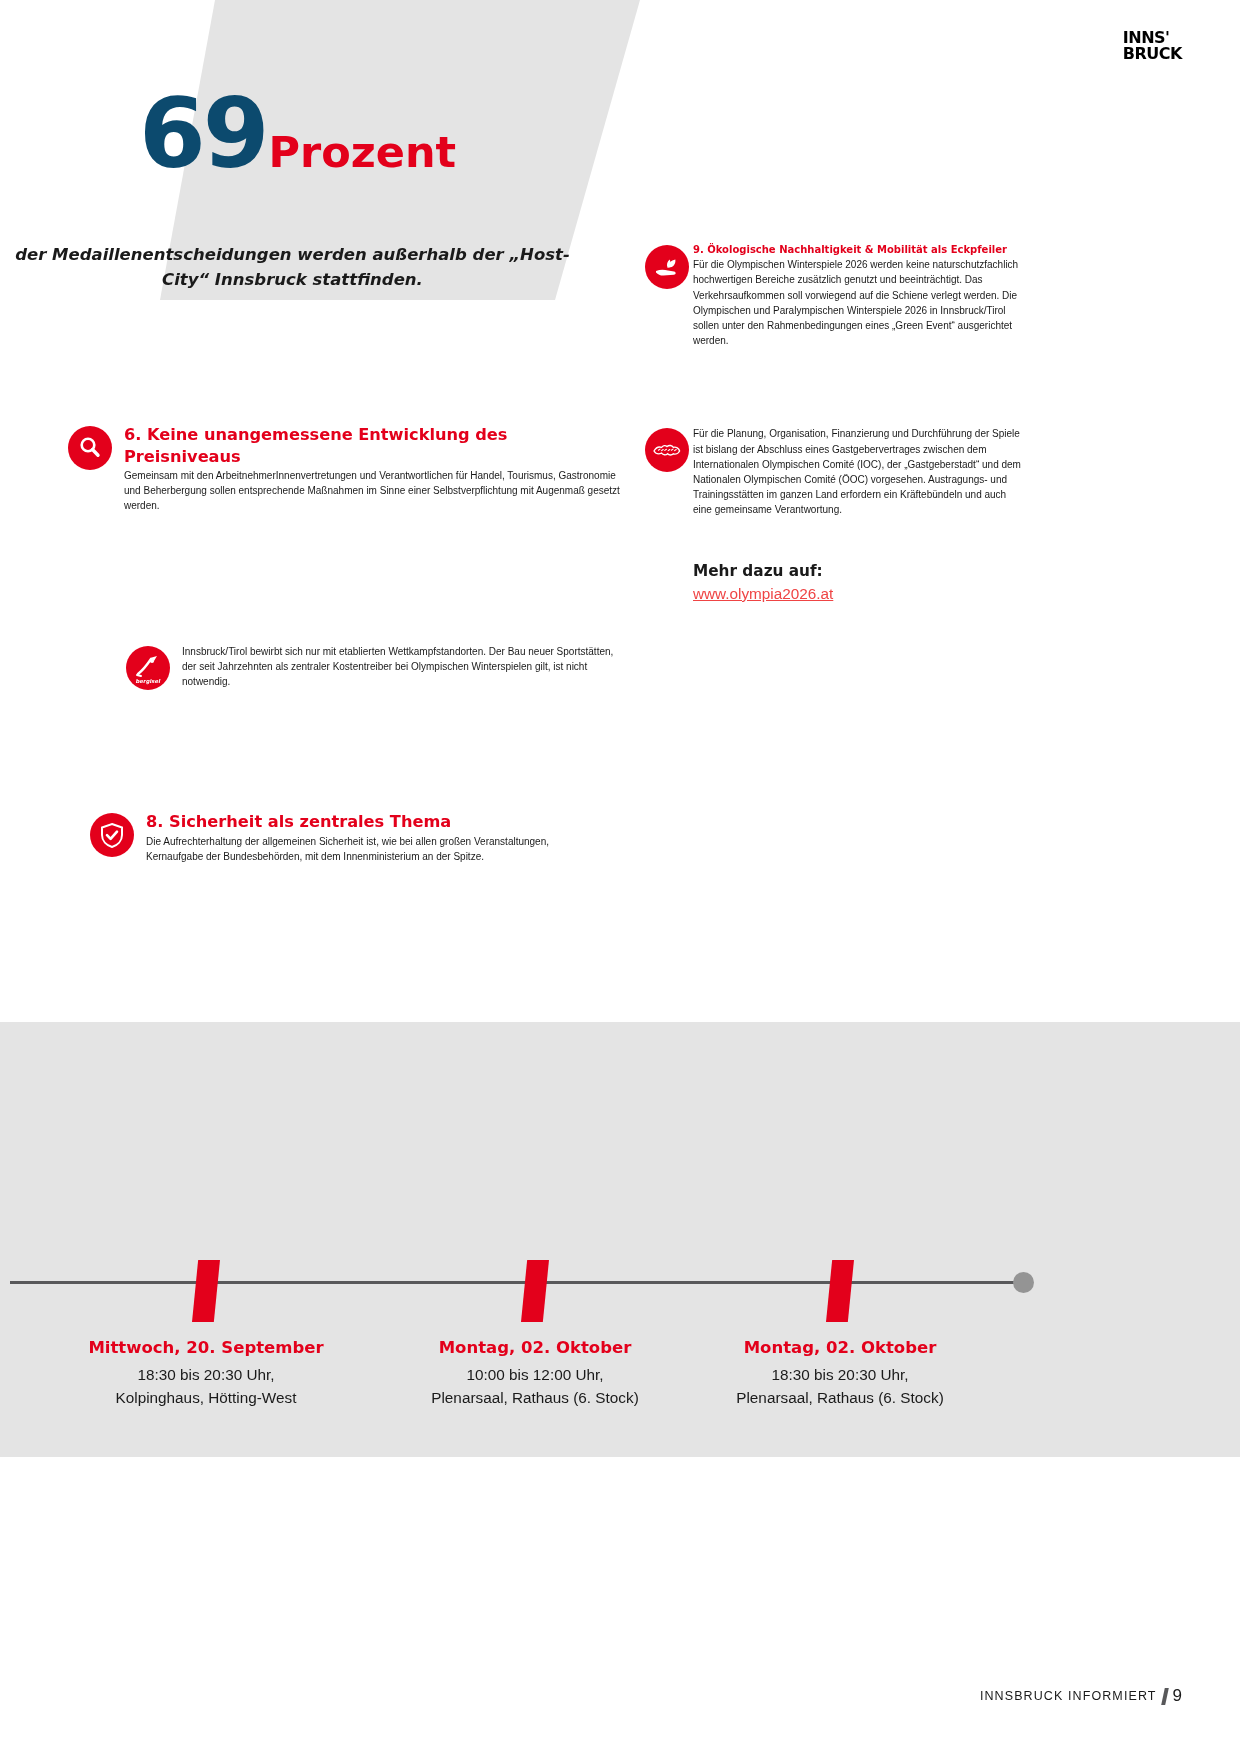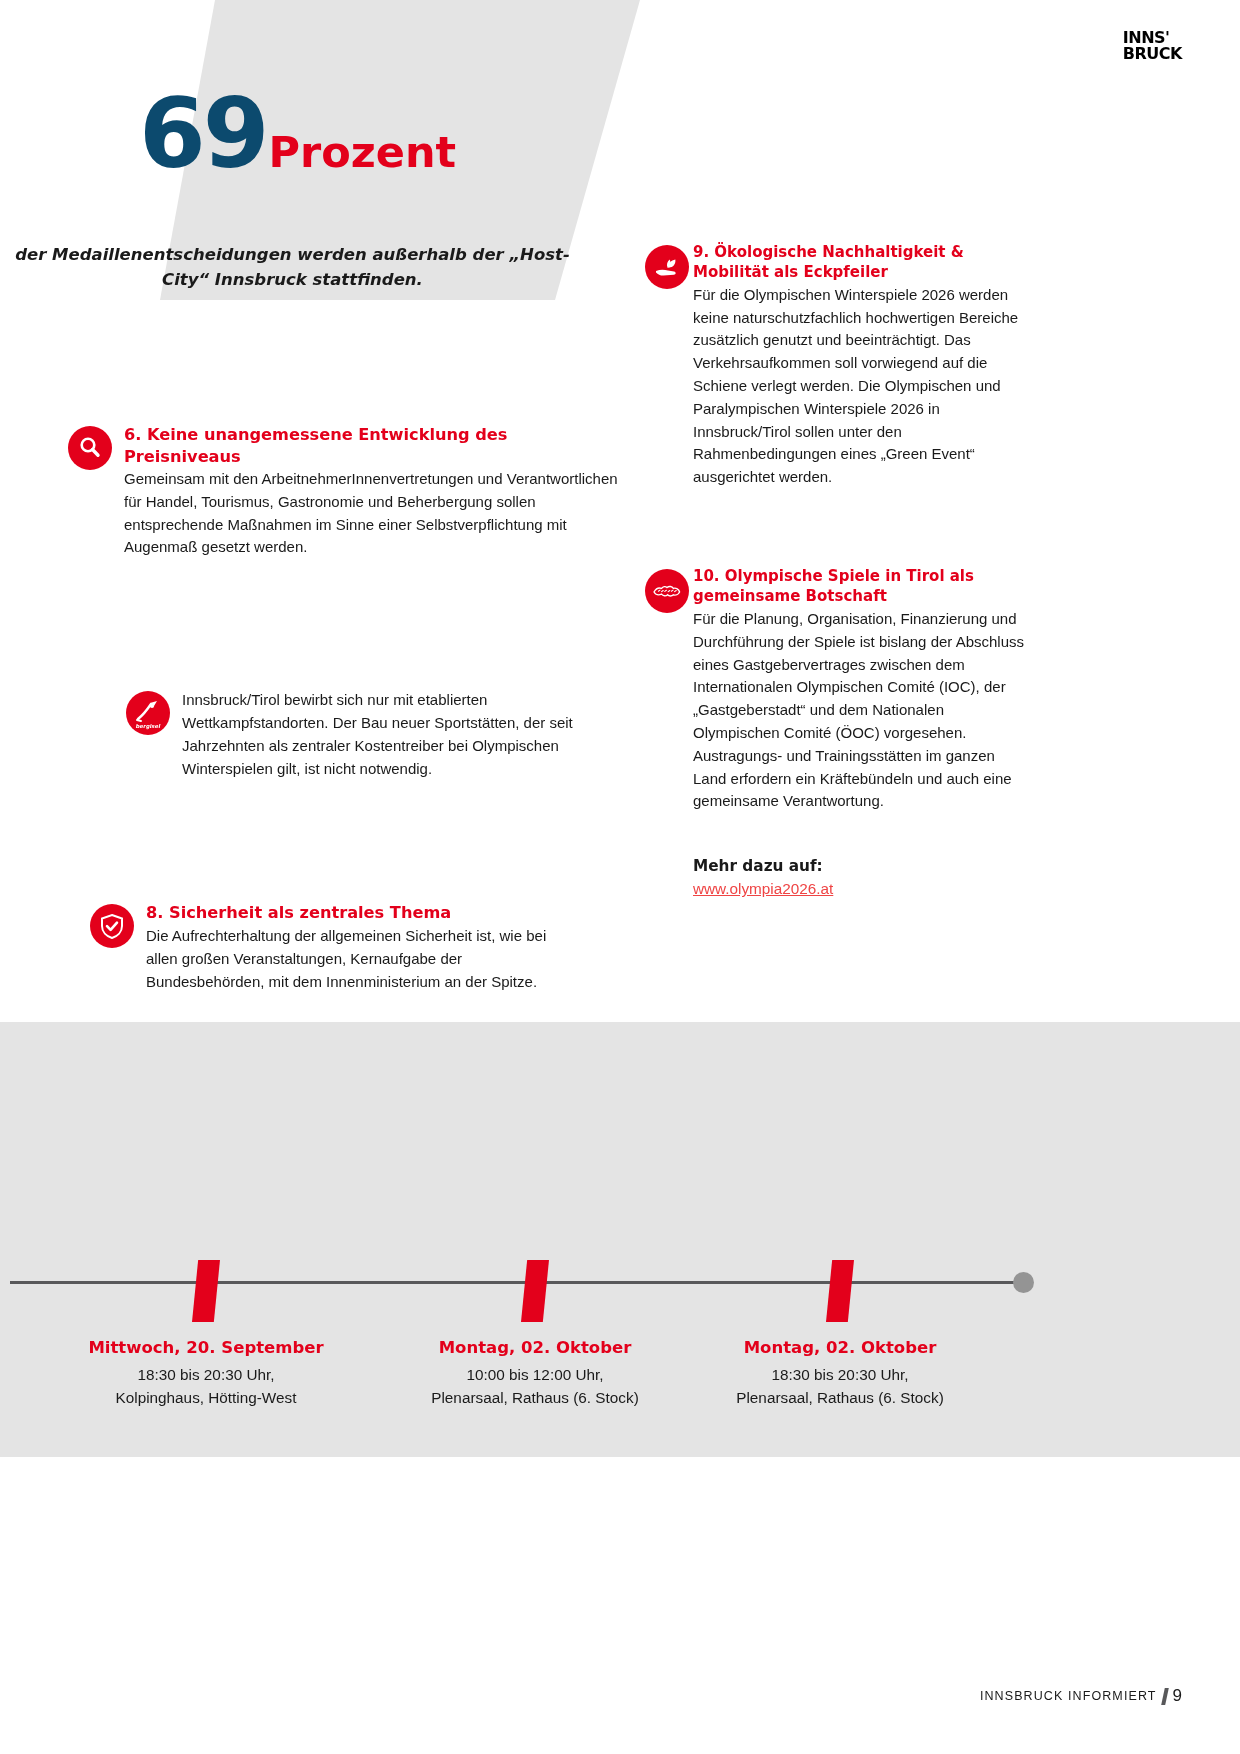--- a/index.html
+++ b/index.html
@@ -110,29 +110,29 @@
   .entry-title {
     font-family: "DejaVu Sans", sans-serif;
     font-size: 16.2px;
     font-weight: bold;
     color: #e3001b;
     line-height: 1.33;
     margin: 0 0 1px 0;
   }
   .entry-text {
     font-family: "Liberation Sans", sans-serif;
-    font-size: 15px;
+    font-size: 10px;
     color: #1a1a1a;
     line-height: 1.52;
     margin: 0;
   }
 
   
   #col-right .entry-body { padding-left: 48px; }
-  #col-right .entry-title { font-size: 15px; }
+  #col-right .entry-title { font-size: 10px; }
 
   .more-block {
     padding-left: 48px;
     margin-top: 30px;
     font-family: "DejaVu Sans", sans-serif;
   }
   .more-label {
     font-size: 15.3px;
     font-weight: bold;
     color: #1a1a1a;
@@ -313,21 +313,20 @@
   </div>
 
   <div class="entry" style="margin-top:78px;">
     <div class="entry-icon">
       <svg width="30" height="22" viewBox="0 0 30 22" aria-hidden="true">
         <path d="M2 12 C4 8.5 7 7.4 9.6 8.4 C11 6.4 13.4 6 15 7.6 C17 5.8 20 6.2 21.4 8.4 C24 7.6 27 9.2 27.6 12 C26.4 14.6 23.6 15.6 21.4 14.8 C19.8 16.4 17 16.4 15.6 14.8 C13.8 16.4 11 16 9.6 14.2 C6.8 15.4 3.6 14.6 2 12 Z" fill="none" stroke="#ffffff" stroke-width="1.35"></path>
         <path d="M6.4 11.2 l1.6 -1.1 M9.6 11.6 l1.6 -1.1 M12.8 11.4 l1.6 -1.1 M16.2 11.6 l1.6 -1.1 M19.4 11.2 l1.6 -1.1 M22.6 11.6 l1.6 -1.1" stroke="#ffffff" stroke-width="1.1" stroke-linecap="round"></path>
       </svg>
     </div>
     <div class="entry-body">
-      <p class="entry-title">10. Olympische Spiele in Tirol als gemeinsame Botschaft</p>
       <p class="entry-text">Für die Planung, Organisation, Finanzierung und Durchführung der Spiele ist bislang der Abschluss eines Gastgebervertrages zwischen dem Internationalen Olympischen Comité (IOC), der „Gastgeberstadt“ und dem Nationalen Olympischen Comité (ÖOC) vorgesehen. Austragungs- und Trainingsstätten im ganzen Land erfordern ein Kräftebündeln und auch eine gemeinsame Verantwortung.</p>
     </div>
   </div>
 
   <div class="more-block">
     <p class="more-label">Mehr dazu auf:</p>
     <a class="more-link" href="#">www.olympia2026.at</a>
   </div>
 
 </div>

